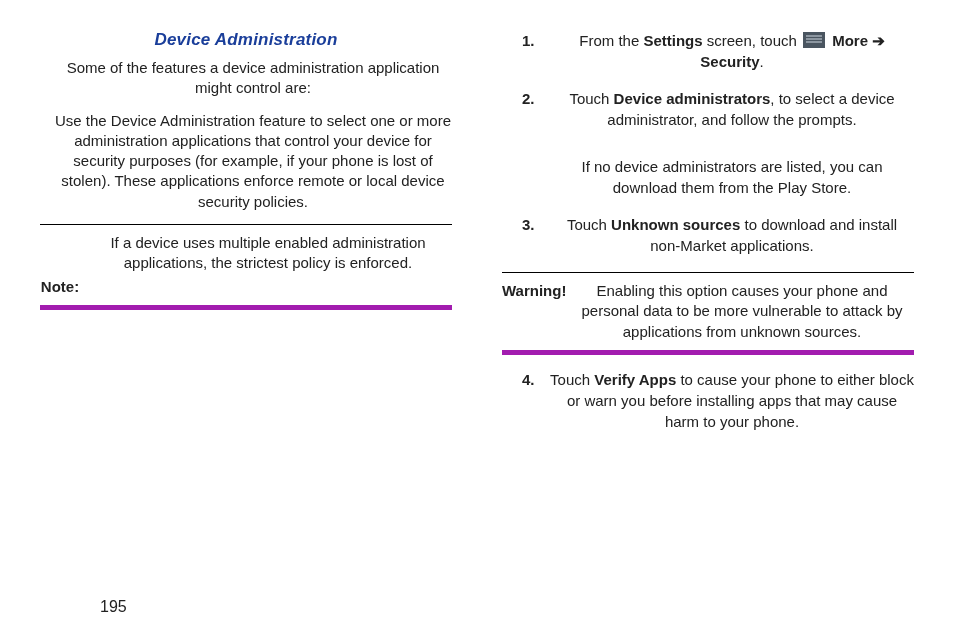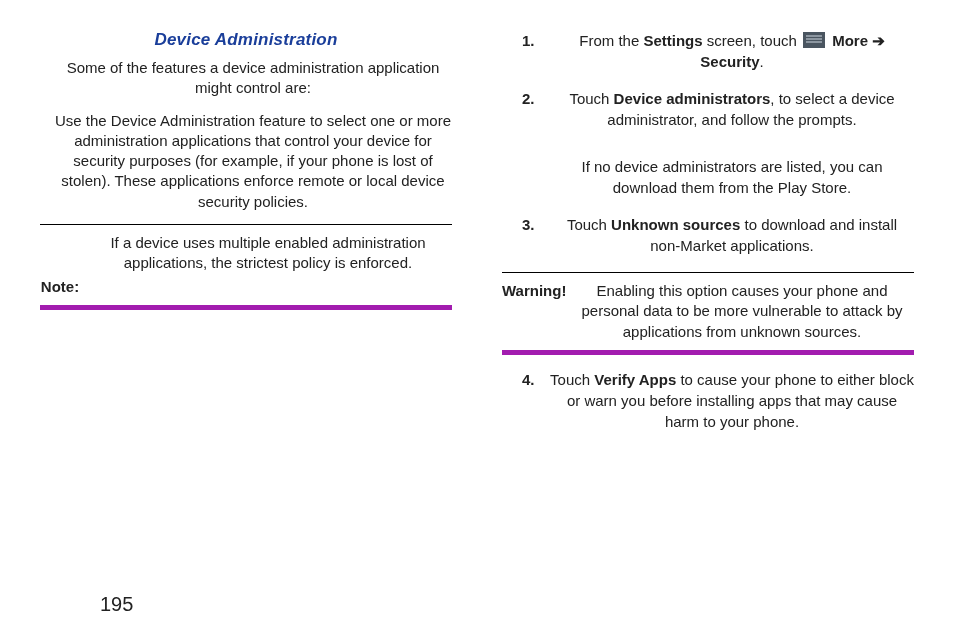--- a/index.html
+++ b/index.html
@@ -104,21 +104,21 @@
     background: #8c96a0;
     box-shadow: 0 3px 0 #8c96a0, 0 6px 0 #8c96a0;
   }
   .arrow {
     font-weight: bold;
   }
   .page-num {
     position: absolute;
     bottom: 20px;
     left: 100px;
-    font-size: 20px;
+    font-size: 16px;
   }
   body, .para, .ol li, .bullets li, .note-line, .warn-line, .heading {
     font-family: "Arial Narrow", Arial, Helvetica, sans-serif;
   }
 </style>
 </head>
 <body>
 
 <div class="columns">
 

